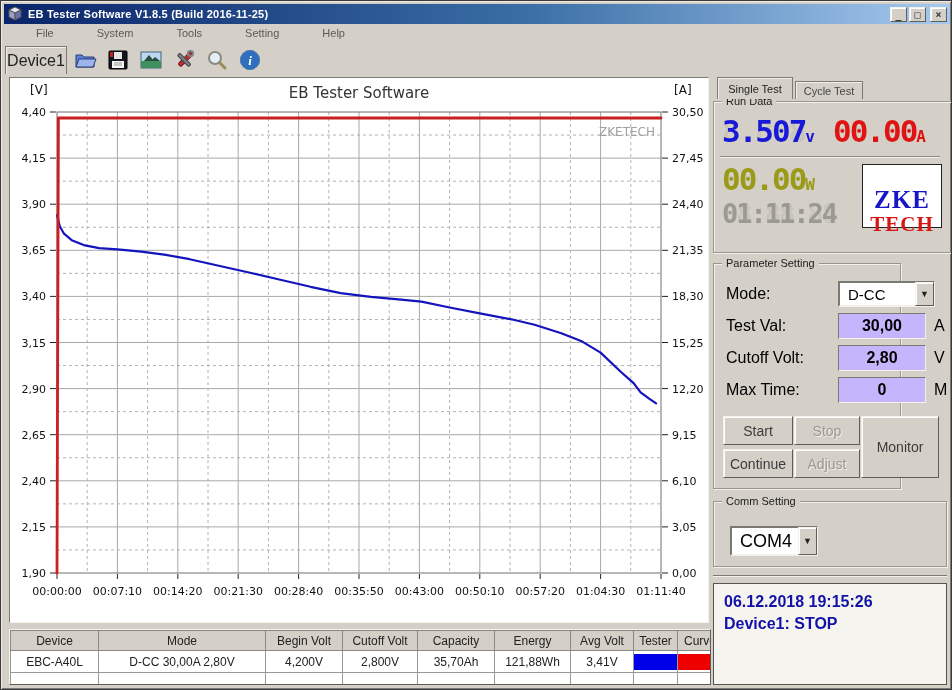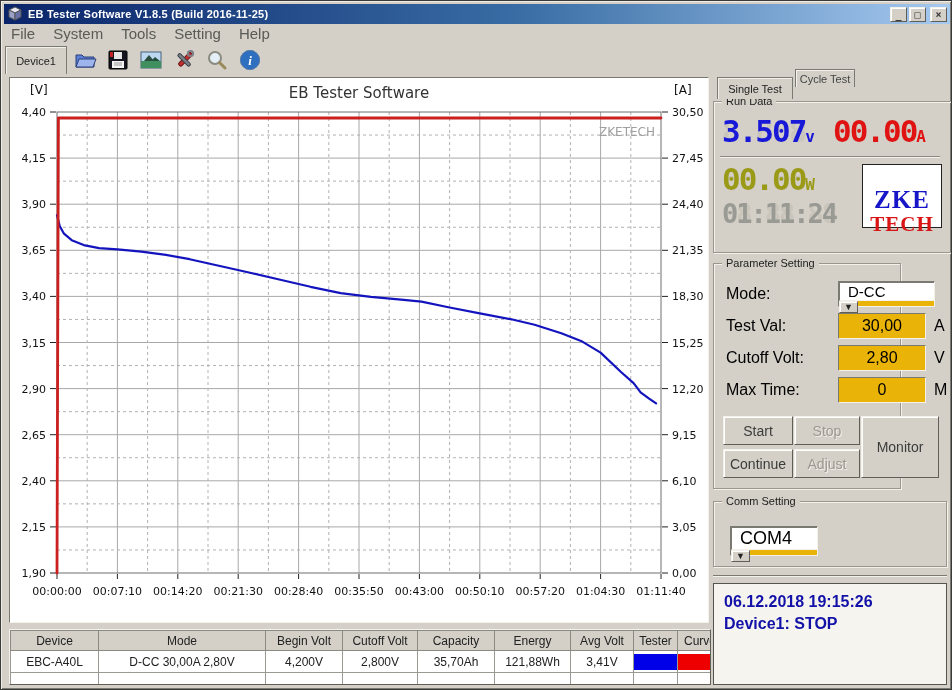--- a/index.html
+++ b/index.html
@@ -7,23 +7,23 @@
   body {
     font-family:"Liberation Sans", sans-serif;
     background:#d4d0c8; position:relative; overflow:hidden;
     border:1px solid #3a3a3a;
     box-shadow: inset 1px 1px 0 #f0ede6, inset -1px -1px 0 #7a7a72;
   }
   
   .raised { background:#d4d0c8;
     border-top:1px solid #f4f1ea; border-left:1px solid #f4f1ea;
     border-right:1px solid #5f5f58; border-bottom:1px solid #5f5f58; }
-  .sunken { background:#eab308;
+  .sunken { background:#c4b5fd;
     border-top:1px solid #7a7a72; border-left:1px solid #7a7a72;
-    border-right:1px solid #f4f1ea; border-bottom:1px solid #f4f1ea;flex-direction:column; }
+    border-right:1px solid #f4f1ea; border-bottom:1px solid #f4f1ea; }
   .btn { display:flex; align-items:center; justify-content:center;
     background:#d4d0c8; color:#3c3c3c; font-size:14px; cursor:pointer;
     border-top:1px solid #f4f1ea; border-left:1px solid #f4f1ea;
     border-right:1px solid #5f5f58; border-bottom:1px solid #5f5f58;
     box-shadow: inset 1px 1px 0 #fff; position:absolute; }
   .btn.disabled { color:#9c9890; text-shadow:1px 1px 0 #f2efe8; cursor:default; }
   .groupbox { position:absolute; border:1px solid #9a968e;
     box-shadow: inset 1px 1px 0 #f4f1ea, 1px 1px 0 #f4f1ea; }
   .grouplabel { position:absolute; top:-8px; left:8px; background:#d4d0c8;
     padding:0 4px; font-size:11px; color:#1c1c1c; line-height:14px; }
@@ -31,27 +31,27 @@
   #titlebar { position:absolute; left:3px; top:3px; width:946px; height:20px;
     background:linear-gradient(90deg,#0a246a,#3a6ea5 55%,#a6caf0);
     display:flex; align-items:center; padding:0 3px; }
   #titlebar .t-text { color:#fff; font-weight:bold; font-size:11px; margin-left:5px;
     flex:1; white-space:nowrap; letter-spacing:.2px; }
   .winbtn { width:17px; height:15px; font-size:10px; font-weight:bold;
     position:static; margin-left:2px; font-family:"DejaVu Sans Mono",monospace; }
   
   #menubar { position:absolute; left:4px; top:23px; width:944px; height:18px;
     display:flex; gap:18px; align-items:center; padding-left:6px; }
-  #menubar .menu-item { font-size:15px; color:#5a5a55; cursor:pointer; }
+  #menubar .menu-item { font-size:11px; color:#5a5a55; cursor:pointer;margin-left:25px; }
   #toolbar { position:absolute; left:4px; top:41px; width:944px; height:32px;
     display:flex; align-items:flex-end; }
   #device-tab { position:relative; width:62px; height:28px; background:#d4d0c8;
     border:1px solid #7a7a72; border-bottom:none; box-shadow:inset 1px 1px 0 #f4f1ea;
     display:flex; align-items:center; justify-content:center;
-    font-size:11px; color:#222; z-index:2; }
+    font-size:16px; color:#222; z-index:2; }
   .toolbtn { width:30px; height:28px; display:flex; align-items:center;
     justify-content:center; margin-left:3px; cursor:pointer; }
   
   #chart-panel { position:absolute; left:8px; top:76px; width:700px; height:546px;
     background:#fff; border-top:1px solid #7a7a72; border-left:1px solid #7a7a72;
     border-right:1px solid #f4f1ea; border-bottom:1px solid #f4f1ea; }
   
   .rtab { position:absolute; background:#d4d0c8; border:1px solid #7a7a72;
     border-bottom:none; box-shadow:inset 1px 1px 0 #f4f1ea;
     font-size:11px; color:#222; display:flex; align-items:center;
@@ -70,21 +70,21 @@
     padding-top:22px; }
   #zke-logo .l1 { color:#1616c8; font-size:25px; letter-spacing:1px; }
   #zke-logo .l2 { color:#d81414; font-size:21px; letter-spacing:1px; }
   .param-row { position:absolute; left:12px; width:210px; height:28px;
     display:flex; align-items:center; }
   .param-row .plabel { font-size:16px; color:#000; }
   .param-row .pfield { position:absolute; left:112px; width:88px; height:26px;
     text-align:center; font-size:16px; color:#000;
     font-family:"Liberation Sans",sans-serif; }
   .param-row .punit { position:absolute; left:208px; font-size:16px; color:#000; }
-  input.sunken { outline:none; }
+  input.sunken { outline:none;font-weight:bold; }
   .combo { position:absolute; display:flex; }
   .combo .cfield { height:100%; flex:1; display:flex; align-items:center;
     padding-left:8px; font-size:15px; color:#000; background:#fff;
     border-top:1px solid #7a7a72; border-left:1px solid #7a7a72;
     border-bottom:1px solid #f4f1ea; border-right:none; }
   .combo .carrow { width:19px; height:100%; font-size:9px; color:#222;
     position:static; }
   #divider { position:absolute; left:712px; top:574px; width:234px; height:2px;
     border-top:1px solid #7a7a72; border-bottom:1px solid #f4f1ea; }
   #status-box { position:absolute; left:712px; top:582px; width:234px; height:102px;
@@ -282,21 +282,21 @@
       <text x="349" y="20" text-anchor="middle" font-size="15" fill="#333" font-family="DejaVu Sans, sans-serif">EB Tester Software</text>
       <text x="20" y="16" font-size="12" fill="#111" font-family="DejaVu Sans, sans-serif">[V]</text>
       <text x="664" y="16" font-size="12" fill="#111" font-family="DejaVu Sans, sans-serif">[A]</text>
       <text x="645" y="58" text-anchor="end" font-size="12" fill="#a0a0a0" font-family="DejaVu Sans, sans-serif">ZKETECH</text>
       <polyline points="47.0,137.3 49.8,148.3 54.0,155.7 61.7,162.2 73.7,167.1 89.1,170.1 107.4,171.4 131.3,173.6 155.9,176.9 179.7,181.2 209.9,188.0 240.1,194.8 270.3,201.8 300.5,208.8 330.7,215.1 360.9,218.8 391.1,221.7 411.5,223.6 439.6,229.5 469.8,235.4 501.4,241.3 524.6,246.8 551.3,255.3 572.3,263.6 590.6,274.6 611.0,294.0 623.6,305.1 630.6,314.3 639.1,320.7 646.1,325.4" fill="none" stroke="#1414bE" stroke-width="2.2" stroke-linejoin="round" stroke-linecap="round"></polyline>
       <polyline points="47.0,495.0 48.4,40.0 651.0,40.0" fill="none" stroke="#cc1f1f" stroke-width="2.8" stroke-linejoin="round" stroke-linecap="round"></polyline>
     </svg>
 </div>
 
 <div class="rtab" style="left:716px;top:76px;width:76px;height:22px;z-index:2">Single Test</div>
-<div class="rtab" style="left:794px;top:68px;width:60px;height:18px;color:#444">Cycle Test</div>
+<div class="rtab" style="left:794px;top:80px;width:68px;height:18px;color:#444">Cycle Test</div>
 
 <div class="groupbox" id="run-data-group">
   <span class="grouplabel">Run Data</span>
   <div class="seg" style="position:absolute;left:8px;top:14px">
     <span class="ghost">8.888</span><span class="val" style="color: rgb(24, 24, 216);">3.507</span><span class="unit" style="color: rgb(24, 24, 216);">v</span>
   </div>
   <div class="seg" style="position:absolute;left:119px;top:14px">
     <span class="ghost">88.88</span><span class="val" style="color: rgb(224, 18, 18);">00.00</span><span class="unit" style="color: rgb(224, 18, 18);">A</span>
   </div>
   <div style="position:absolute;left:6px;top:54px;width:220px;border-top:1px solid #8a8a82;border-bottom:1px solid #f4f1ea"></div>

